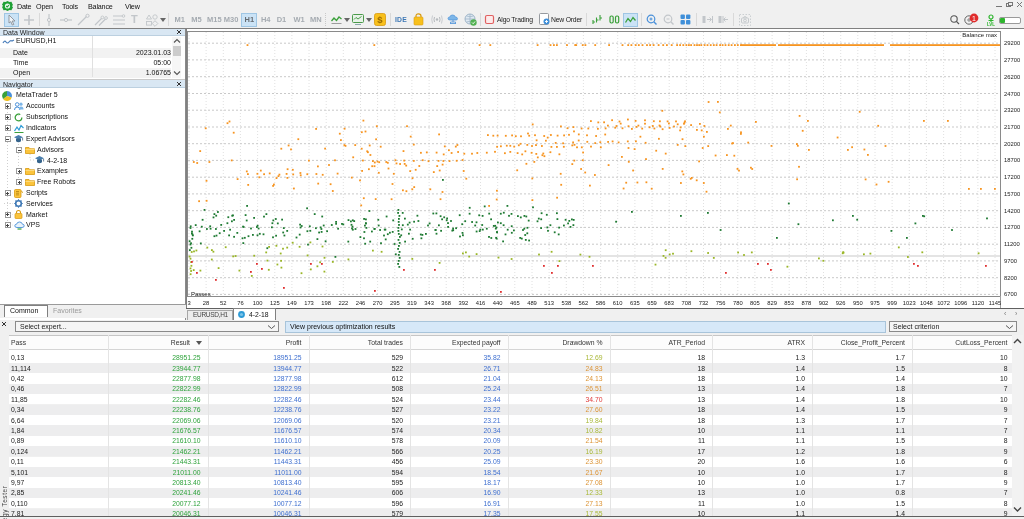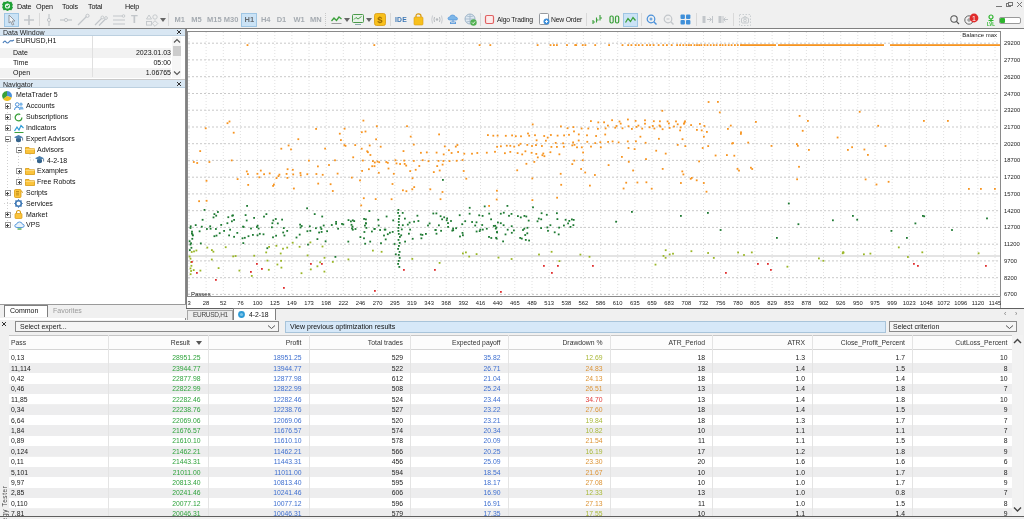--- a/index.html
+++ b/index.html
@@ -14,22 +14,22 @@
 
 <div class="abs" style="left:0;top:0;width:1024px;height:12px;background:#f0f0f0;"></div>
 <svg class="abs" style="left:2px;top:1px;" width="11" height="10" viewBox="0 0 11 10">
   <polygon points="5.5,0 7.5,1 9.5,0.7 10.2,2.6 11,4 10,5 11,6.5 10,8 9.5,9.3 7.5,9 5.5,10 3.5,9 1.5,9.3 0.8,7.4 0,6 1,5 0,3.5 1,2 1.5,0.7 3.5,1" fill="#1fa035"></polygon>
   <circle cx="5.5" cy="5" r="2.6" fill="#e9f5ec"></circle>
   <path d="M4.2,5 L5.2,6 L7,4.1" stroke="#1fa035" stroke-width="1.1" fill="none"></path>
 </svg>
 <div class="txt" style="left:17px;top:2px;font-size:7.2px;letter-spacing:-0.2px;color:#111;">Date</div>
 <div class="txt" style="left:36px;top:2px;font-size:7.2px;letter-spacing:-0.2px;color:#111;">Open</div>
 <div class="txt" style="left:62px;top:2px;font-size:7.2px;letter-spacing:-0.2px;color:#111;">Tools</div>
-<div class="txt" style="left:88px;top:2px;font-size:7.2px;letter-spacing:-0.2px;color:#111;">Total</div>
-<div class="txt" style="left:125px;top:2px;font-size:7.2px;letter-spacing:-0.2px;color:#111;">Help</div>
+<div class="txt" style="left:88px;top:2px;font-size:7.2px;letter-spacing:-0.2px;color:#111;">Balance</div>
+<div class="txt" style="left:125px;top:2px;font-size:7.2px;letter-spacing:-0.2px;color:#111;">View</div>
 
 <div class="abs" style="left:996px;top:6px;width:6px;height:1px;background:#777;"></div>
 <div class="abs" style="left:1006px;top:3px;width:5px;height:4px;border:1px solid #777;"></div>
 <div class="abs" style="left:1008px;top:2px;width:5px;height:4px;border:1px solid #777;background:#f0f0f0;"></div>
 <svg class="abs" style="left:1017px;top:2px;" width="6" height="6">
     <path d="M0,0 L5,5 M5,0 L0,5" stroke="#777" stroke-width="1"></path>
   </svg>
 
 <div class="abs" style="left:0;top:12px;width:1024px;height:16px;background:#f0f0f0;"></div>
 <div class="abs" style="left:4px;top:13px;width:15px;height:14px;background:#cbe3f6;border:1px solid #9fc6e4;"></div>

